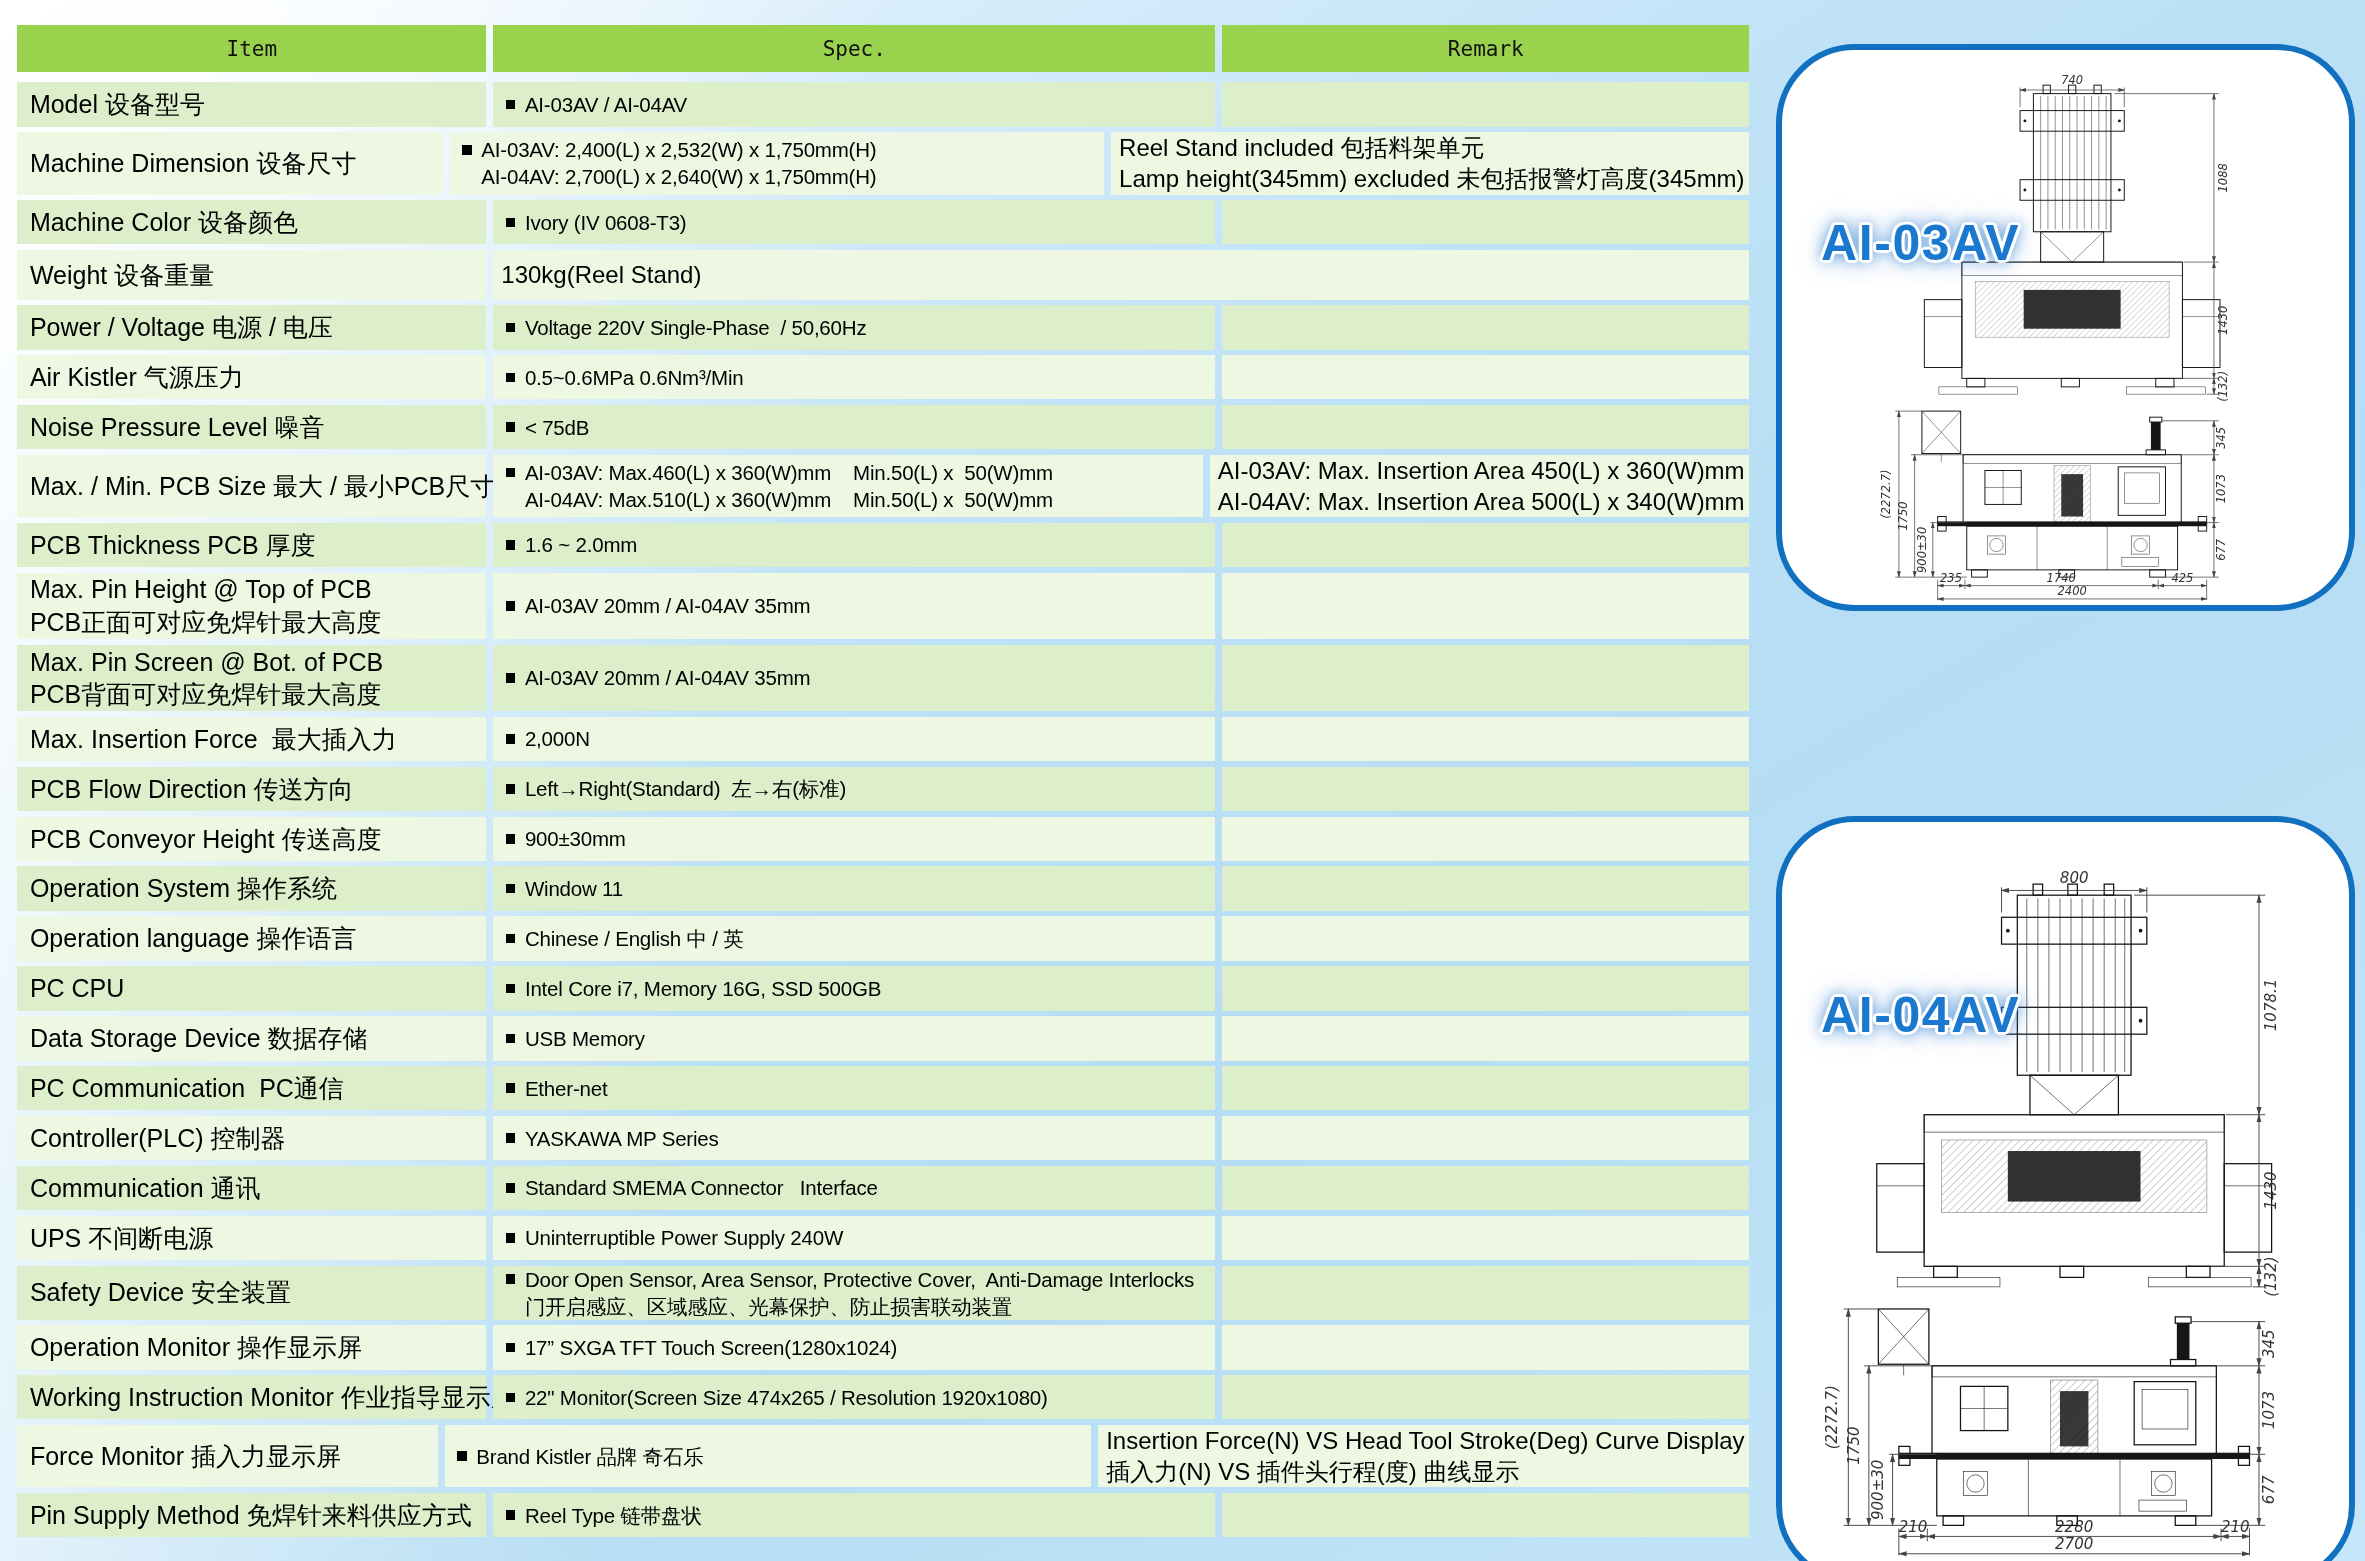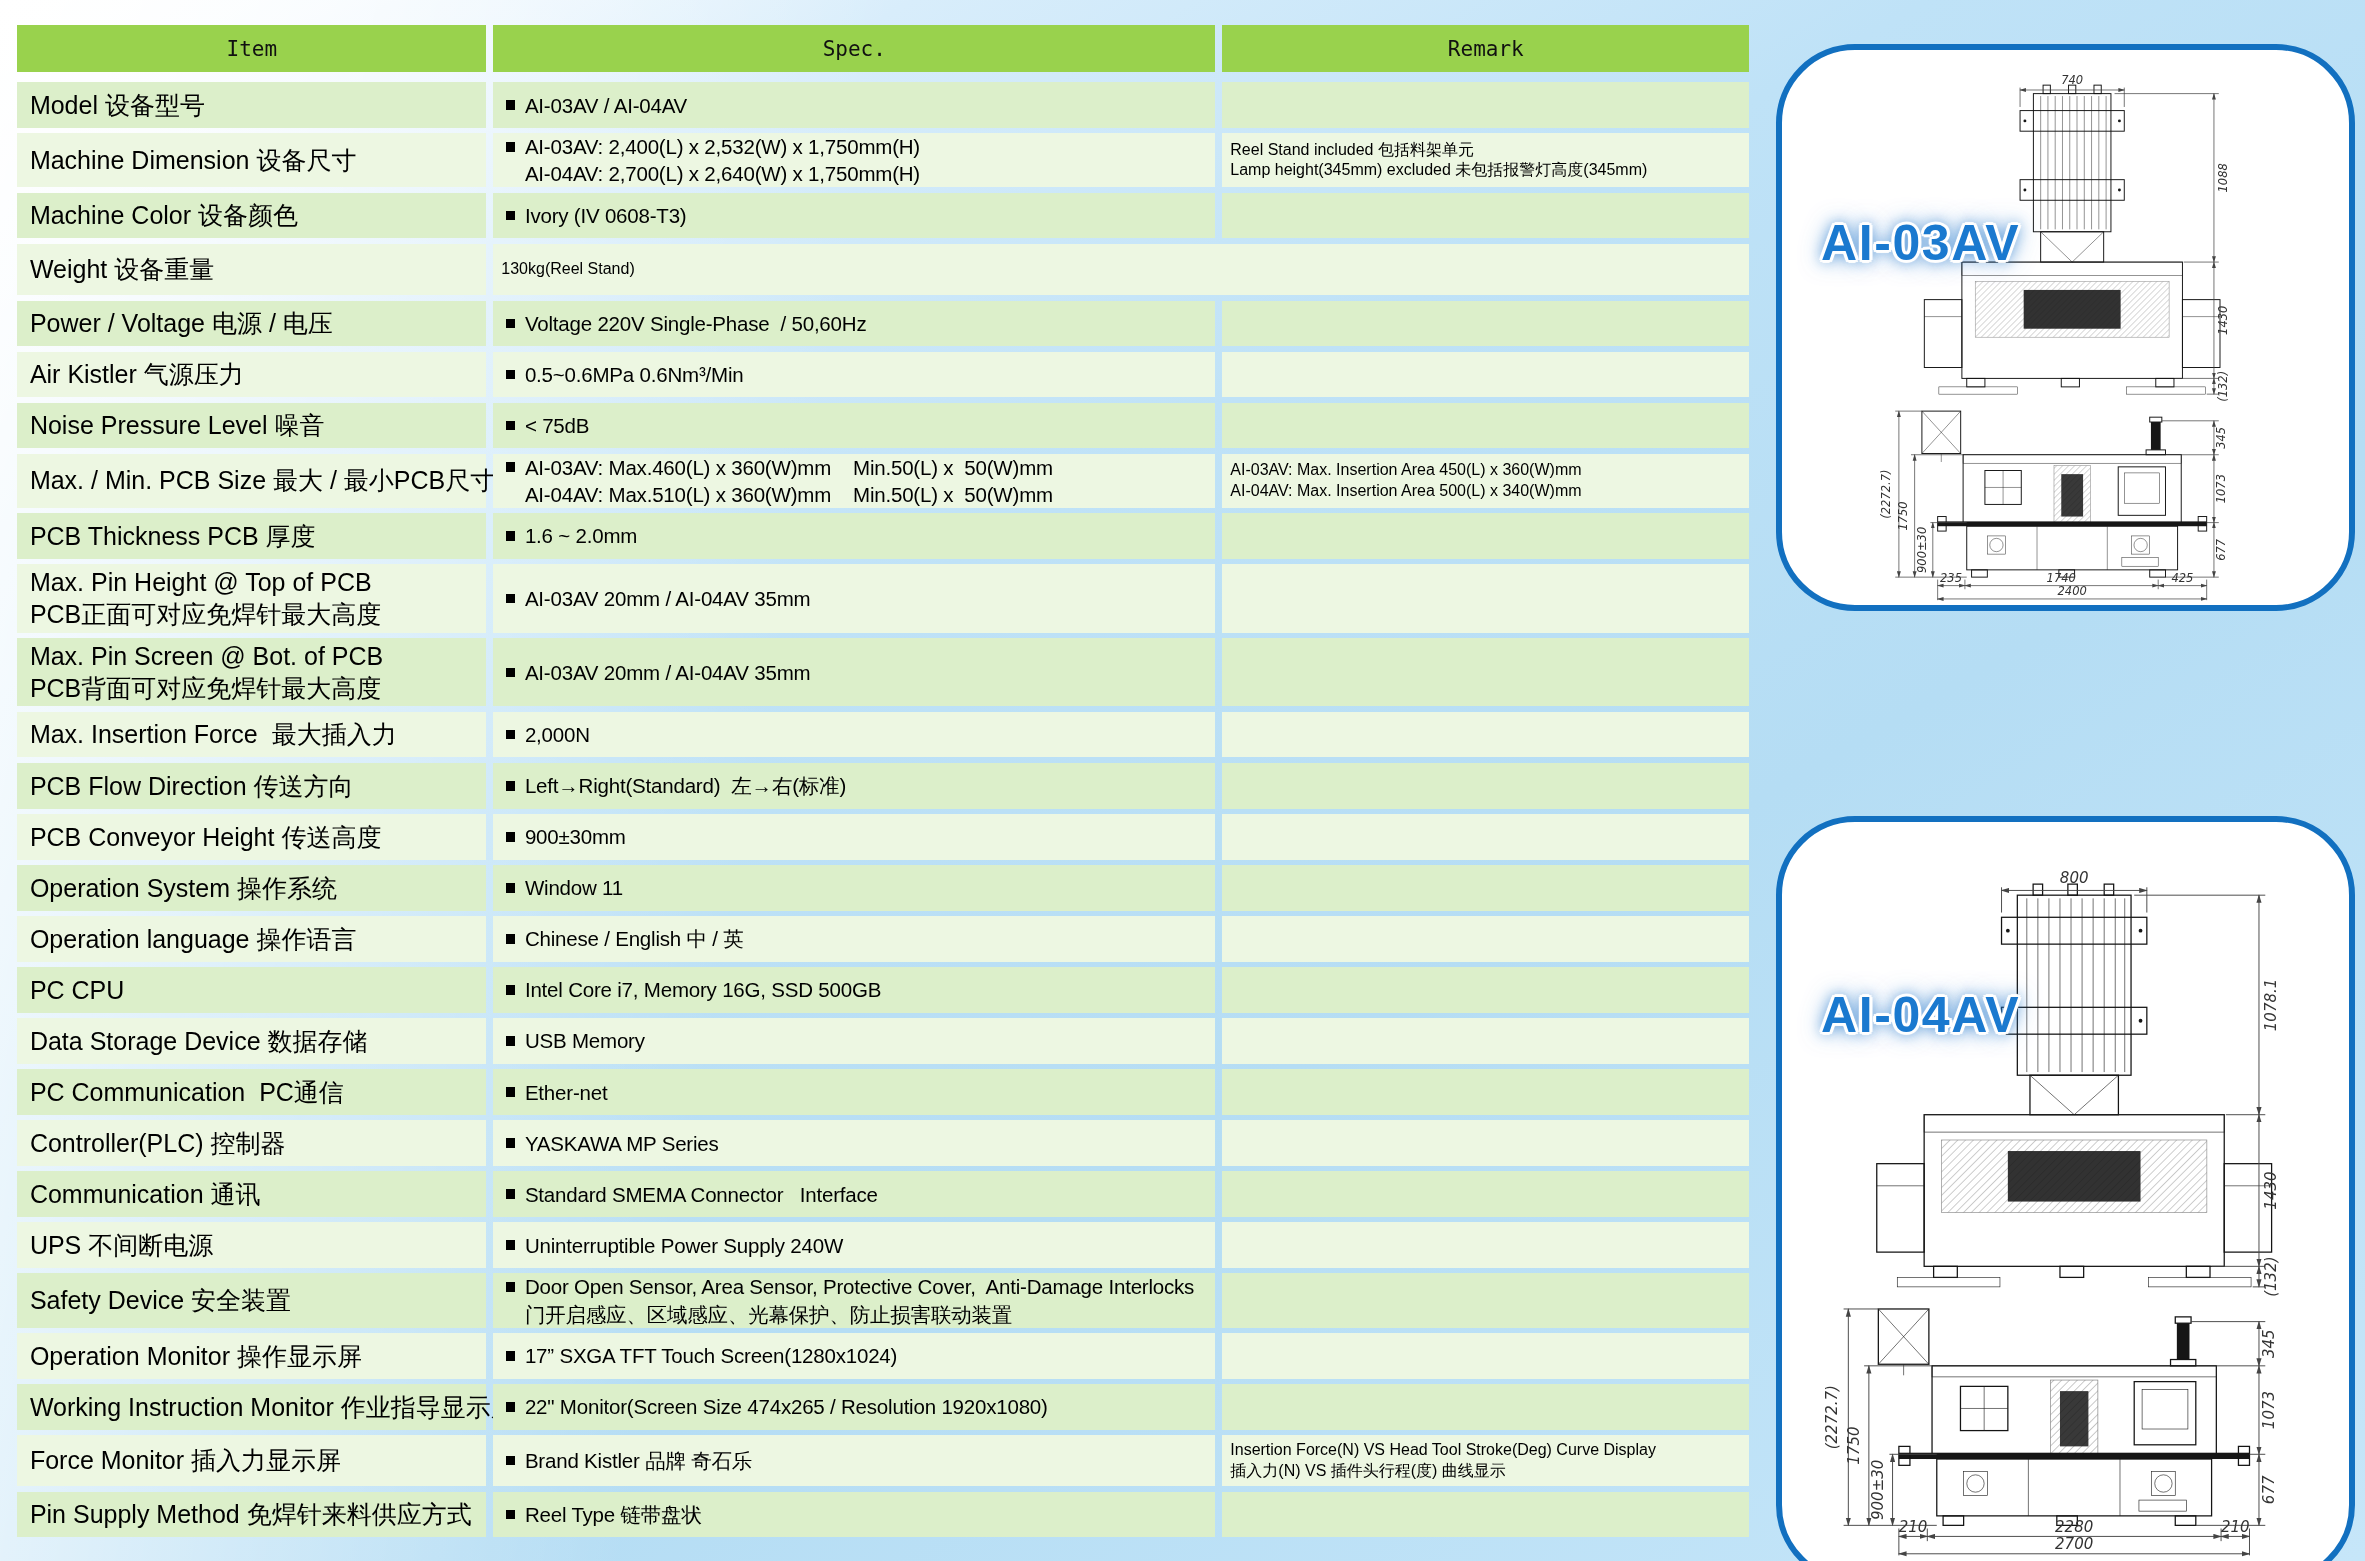--- a/index.html
+++ b/index.html
@@ -17,21 +17,21 @@
       font-family:"DejaVu Sans Mono",monospace;font-size:21px;color:#111;}
   .th.hitem{width:469px;} .th.hspec{width:722px;} .th.hremark{flex:1;}
   .rows{display:flex;flex-direction:column;gap:5.5px;height:1455px;}
   .trow{display:flex;gap:7px;}
   .r1{flex:1 1 0;} .r2{flex:1.12 1 0;} .r3{flex:1.5 1 0;}
   .cell{display:flex;flex-direction:column;justify-content:center;box-sizing:border-box;}
   .trow:nth-child(odd)  .cell{background:#dcefca;}
   .trow:nth-child(even) .cell{background:#edf7e2;}
   .citem{width:469px;padding-left:12.6px;font-size:25px;color:#000;line-height:1.3;}
   .cspec{width:722px;padding-left:12.6px;font-size:20.5px;letter-spacing:-0.2px;color:#000;line-height:1.32;}
-  .cremark{flex:1;padding-left:8px;padding-right:4.7px;font-size:16px;color:#000;line-height:1.3;}
+  .cremark{flex:1;padding-left:8px;padding-right:4.7px;font-size:24px;color:#000;line-height:1.3;}
   .sline{display:flex;align-items:center;white-space:pre;}
   .rline{white-space:pre;}
   .bullet{width:9.5px;height:9.5px;background:#000;flex:0 0 9.5px;margin-right:9.5px;}
   .bullet.ghost{visibility:hidden;}
   
   .panel{position:absolute;left:1776px;width:579px;background:#fff;
          border:6.3px solid #1270c0;border-radius:79px;box-sizing:border-box;}
   #panelA{top:44px;height:567px;}
   #panelB{top:816px;height:768px;text-align:right;}
   .model-label{position:absolute;left:39px;top:164px;font-size:50px;font-weight:bold;

